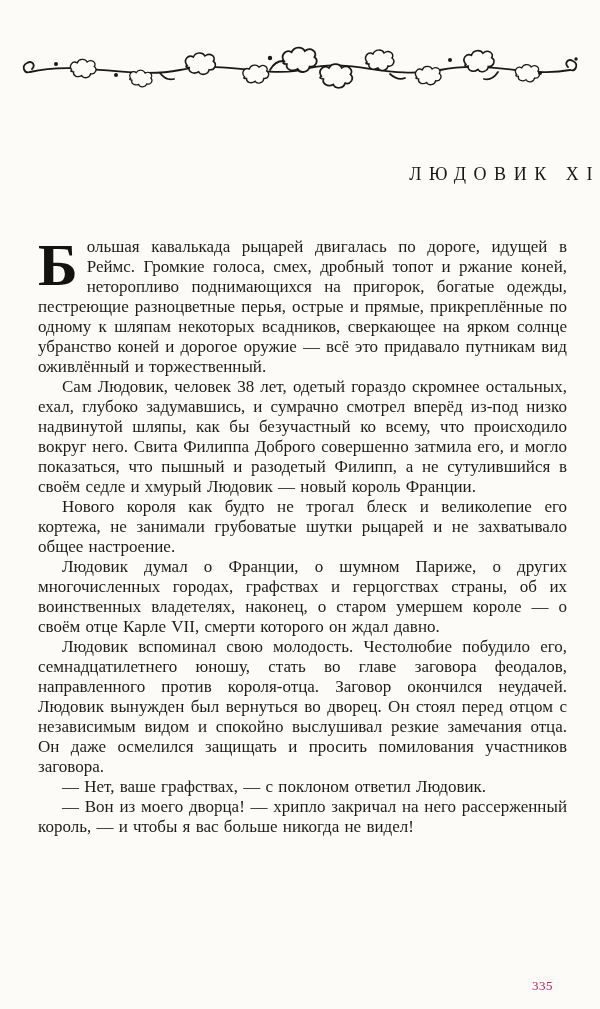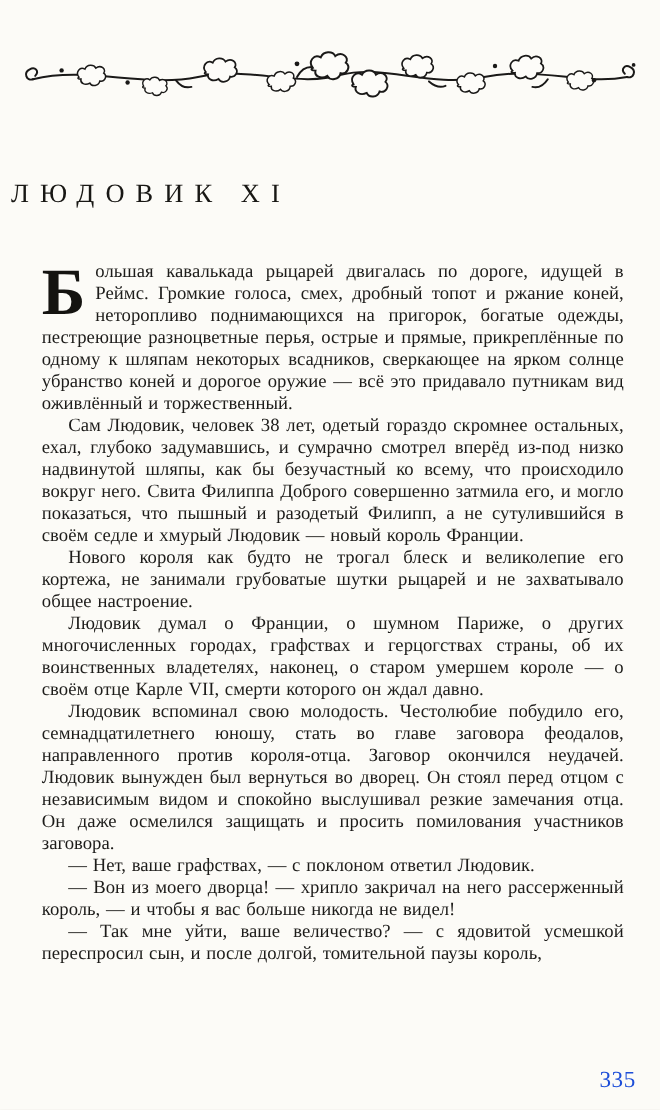--- a/index.html
+++ b/index.html
@@ -9,43 +9,43 @@
     margin:0 auto;
     background:#fcfbf7;
     color:#1d1c1a;
     font-family:"Liberation Serif","DejaVu Serif",serif;
     overflow:hidden;
     box-shadow:0 0 4px rgba(0,0,0,.25);
   }
   .ornament{position:absolute;top:44px;left:20px;width:560px;height:48px;}
   .title{
     position:absolute;top:164px;left:0;width:100%;
-    margin:0;text-align:left;
-    font-size:24px;font-weight:normal;
+    margin:0;text-align:right;
+    font-size:18px;font-weight:normal;
     letter-spacing:.42em;text-indent:.42em;
     color:#181714;
   }
   .body{
     position:absolute;top:237px;left:38px;width:529px;
     font-size:17px;line-height:20px;
     text-align:justify;
     word-spacing:1px;
   }
   .body p{margin:0;text-indent:24px;}
   .body p.no-indent{text-indent:0;}
   .dropcap{
     float:left;
     font-size:60px;line-height:50px;
     padding:3px 9px 0 0;
     font-weight:bold;
     color:#141310;
   }
   .page-number{
-    position:absolute;right:22px;bottom:15px;
-    font-size:21px;letter-spacing:.5px;color:#1d4ed8;
+    position:absolute;right:47px;bottom:15px;
+    font-size:13px;letter-spacing:.5px;color:#be185d;
   }
 </style>
 </head>
 <body>
 
 <div class="page">
 
   <svg class="ornament" viewBox="0 0 560 48" xmlns="http://www.w3.org/2000/svg" aria-hidden="true">
     <defs>
       <path id="leaf" d="M2,9 C-2,4 3,-2 8,1 C10,-4 17,-4 19,0 C24,-4 30,1 27,5 C31,8 28,14 23,13 C22,18 15,19 13,15 C8,18 3,15 4,11 C1,11 0,10 2,9 Z"></path>
@@ -84,18 +84,17 @@
   <h1 class="title">ЛЮДОВИК XI</h1>
 
   <div class="body">
     <p class="no-indent"><span class="dropcap">Б</span><span>ольшая кавалькада рыцарей двигалась по дороге, идущей в Реймс. Громкие голоса, смех, дробный топот и ржание коней, неторопливо поднимающихся на пригорок, богатые одежды, пестреющие разноцветные перья, острые и прямые, прикреплённые по одному к шляпам некоторых всадников, сверкающее на ярком солнце убранство коней и дорогое оружие — всё это придавало путникам вид оживлённый и торжественный.</span></p>
     <p>Сам Людовик, человек 38 лет, одетый гораздо скромнее остальных, ехал, глубоко задумавшись, и сумрачно смотрел вперёд из-под низко надвинутой шляпы, как бы безучастный ко всему, что происходило вокруг него. Свита Филиппа Доброго совершенно затмила его, и могло показаться, что пышный и разодетый Филипп, а не сутулившийся в своём седле и хмурый Людовик — новый король Франции.</p>
     <p>Нового короля как будто не трогал блеск и великолепие его кортежа, не занимали грубоватые шутки рыцарей и не захватывало общее настроение.</p>
     <p>Людовик думал о Франции, о шумном Париже, о других многочисленных городах, графствах и герцогствах страны, об их воинственных владетелях, наконец, о старом умершем короле — о своём отце Карле VII, смерти которого он ждал давно.</p>
     <p>Людовик вспоминал свою молодость. Честолюбие побудило его, семнадцатилетнего юношу, стать во главе заговора феодалов, направленного против короля-отца. Заговор окончился неудачей. Людовик вынужден был вернуться во дворец. Он стоял перед отцом с независимым видом и спокойно выслушивал резкие замечания отца. Он даже осмелился защищать и просить помилования участников заговора.</p>
     <p>— Нет, ваше графствах, — с поклоном ответил Людовик.</p>
     <p>— Вон из моего дворца! — хрипло закричал на него рассерженный король, — и чтобы я вас больше никогда не видел!</p>
-    <p>— Так мне уйти, ваше величество? — с ядовитой усмешкой переспросил сын, и после долгой, томительной паузы король,</p>
   </div>
 
   <div class="page-number">335</div>
 
 </div>
 
 </body></html>

